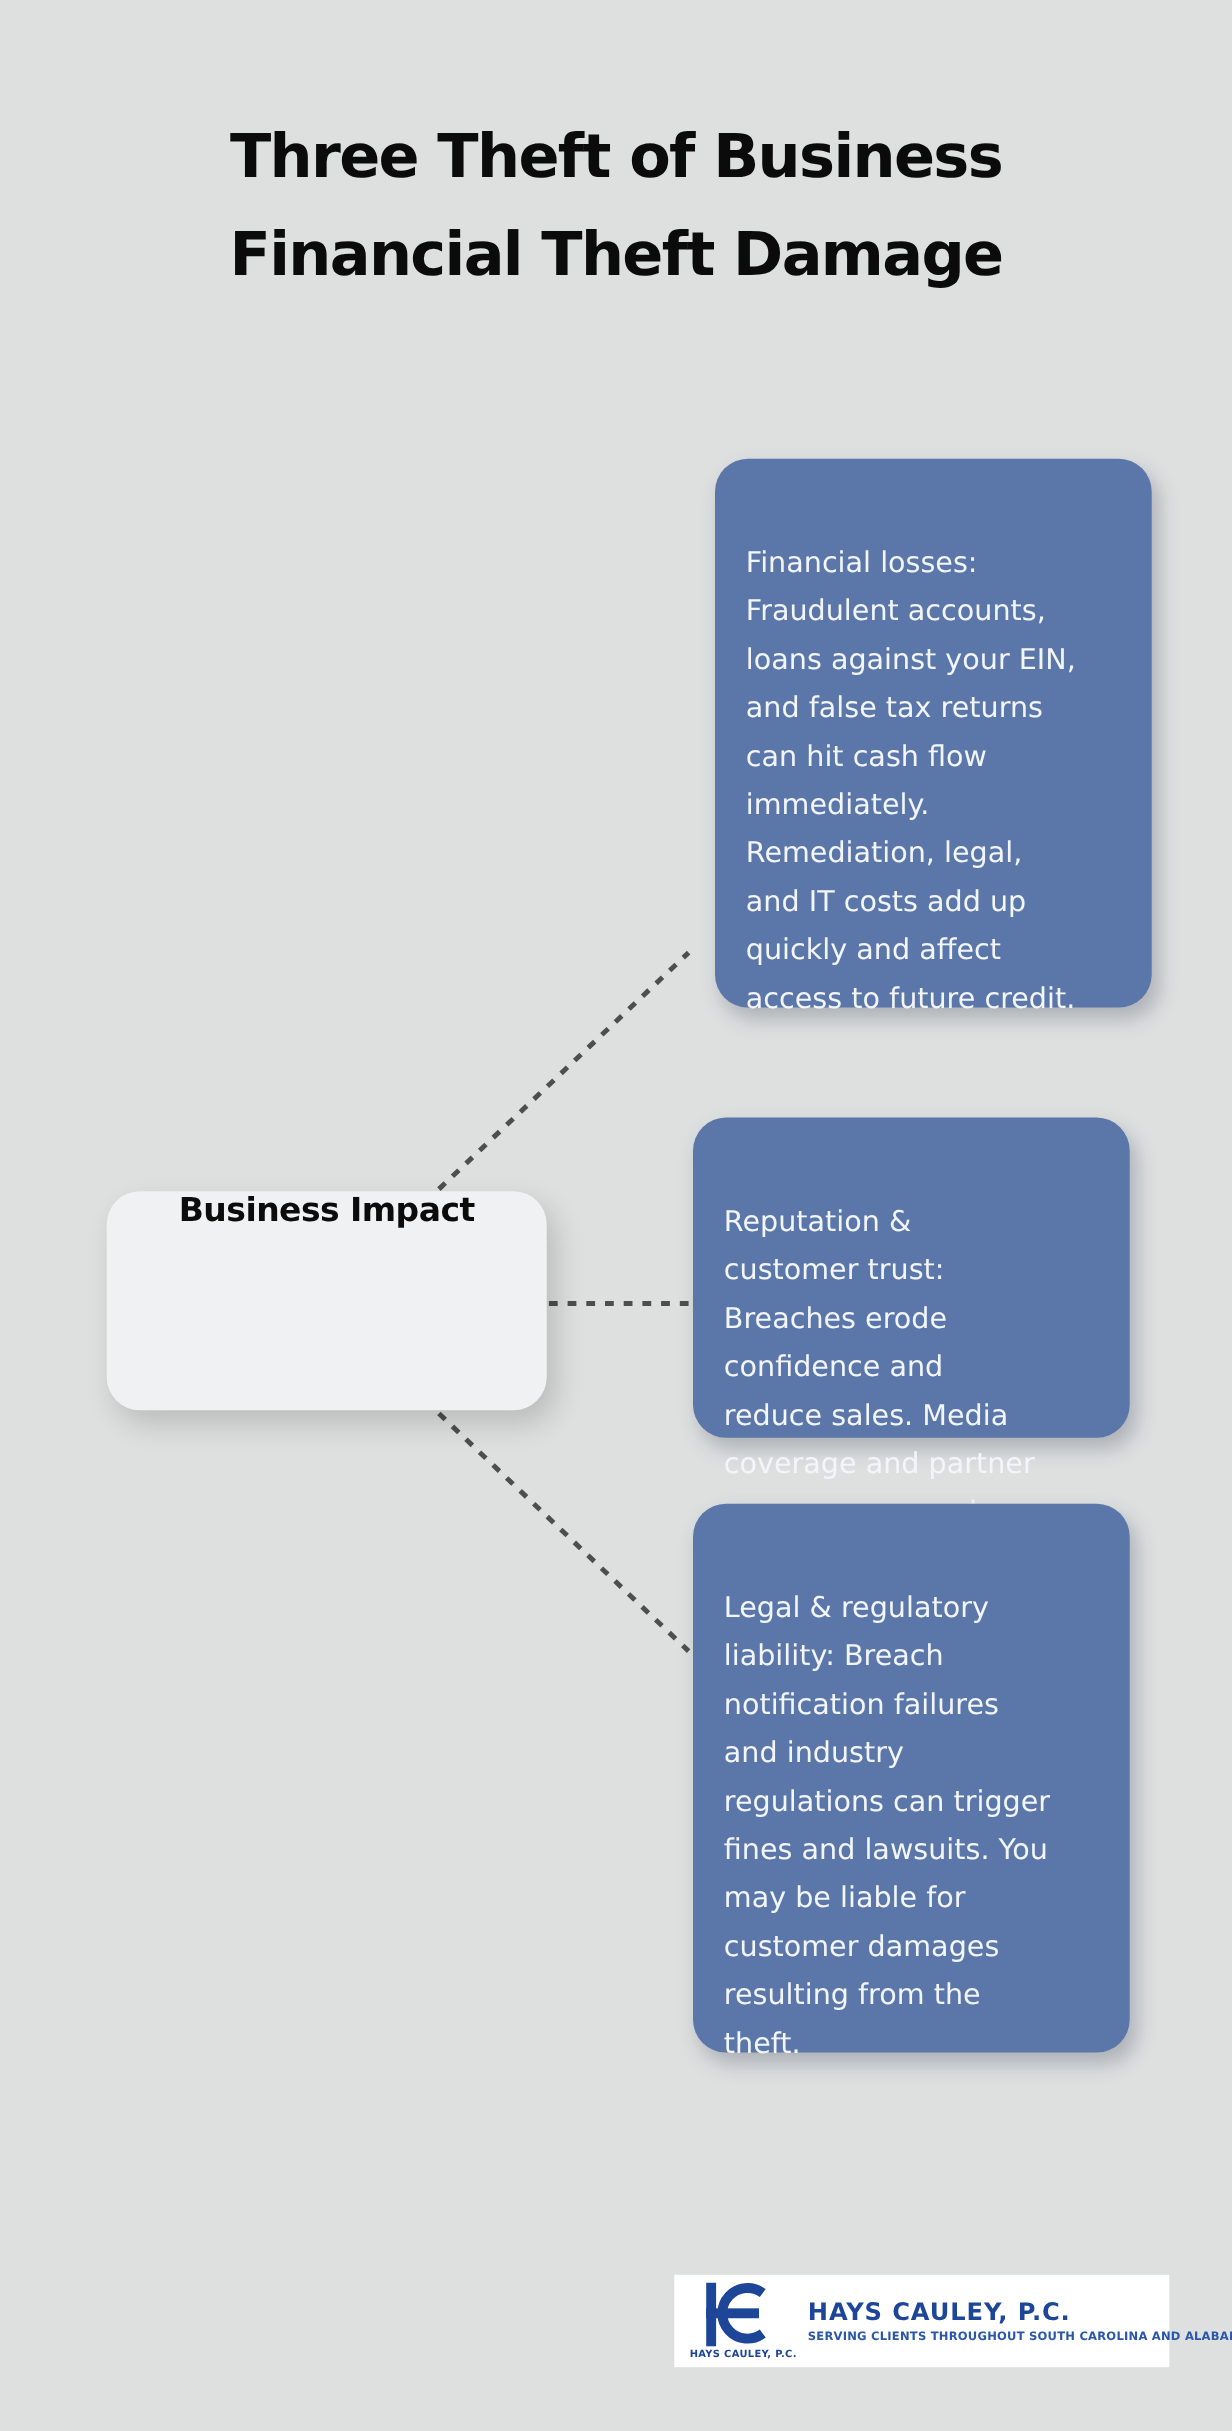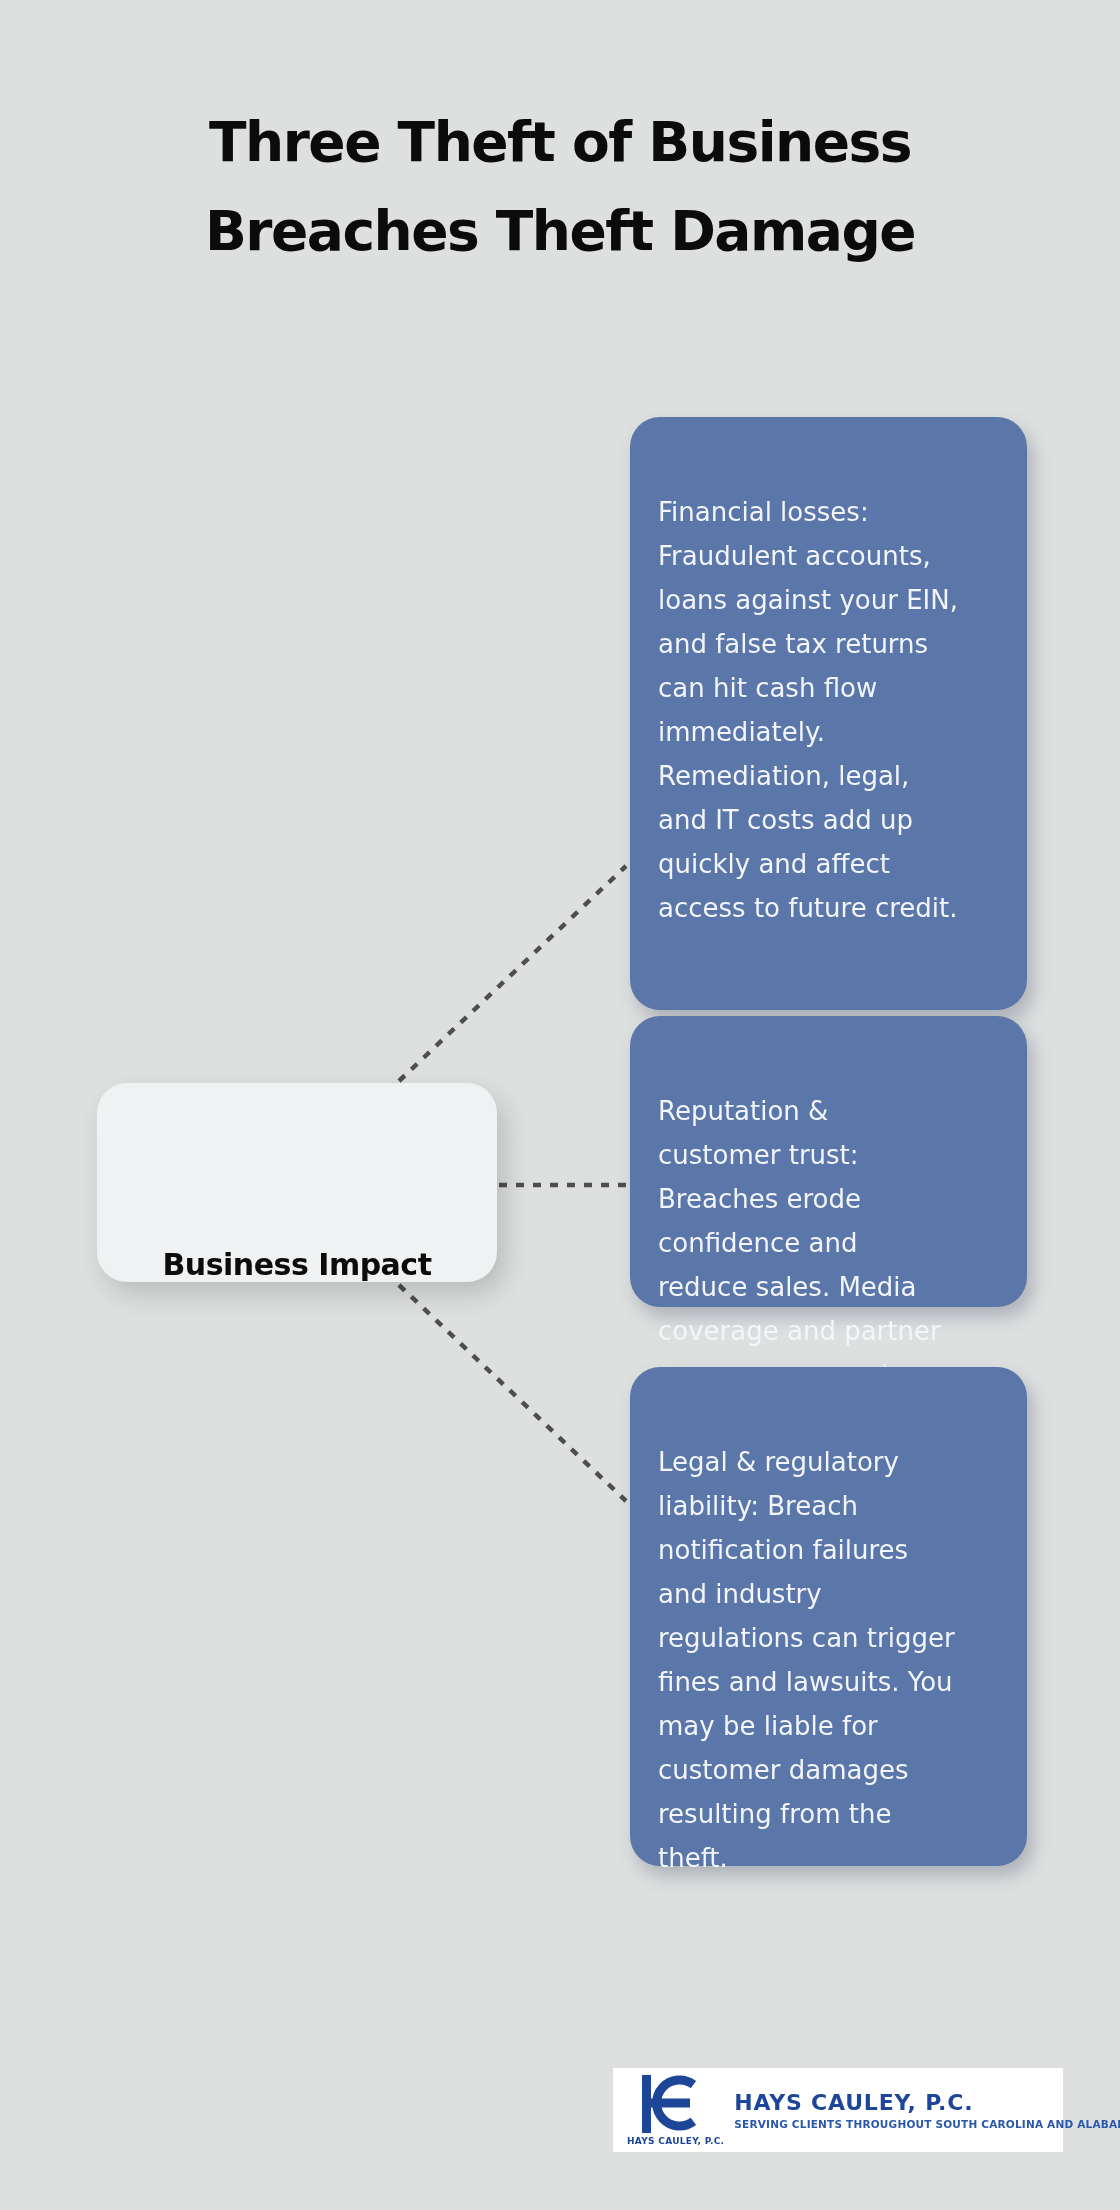--- a/index.html
+++ b/index.html
@@ -30,33 +30,33 @@
     background: #5b76a8;
     border-radius: 30px;
     color: #f2f5f9;
     font-size: 26px;
     line-height: 44px;
     padding: 29px 22px 29px 28px;
     box-sizing: border-box;
     white-space: pre-line;
     box-shadow: 6px 10px 18px rgba(60, 70, 90, 0.30);
   }
-  .node-financial  { top: 417px;  height: 593px; }
+  .node-financial  { top: 417px;  height: 499px; margin-left: 20px; }
   .node-reputation { top: 1016px;  height: 291px; }
   .node-legal      { top: 1367px; height: 499px; }
   .center-node {
     position: absolute;
     left: 97px;
     top: 1083px;
     width: 400px;
     height: 199px;
     background: #f0f1f2;
     border-radius: 30px;
     display: flex;
-    align-items: flex-end;
+    align-items: flex-start;
     justify-content: center;
     font-weight: 700;
     font-size: 30px;
     letter-spacing: -0.5px;
     color: #0c0c0c;
     box-shadow: 8px 12px 26px rgba(0, 0, 0, 0.16);
   }
   .connectors {
     position: absolute;
     left: 0; top: 0;
@@ -113,21 +113,21 @@
     white-space: nowrap;
   }
 </style>
 </head>
 <body>
 
 <div class="canvas">
 
   <div class="title">
     <div>Three Theft of Business</div>
-    <div>Breaches Theft Damage</div>
+    <div>Financial Theft Damage</div>
   </div>
 
   <svg class="connectors" viewBox="0 0 1120 2210" xmlns="http://www.w3.org/2000/svg">
     <line x1="399" y1="1081" x2="626" y2="866"></line>
     <line x1="499" y1="1185" x2="628" y2="1185"></line>
     <line x1="399" y1="1285" x2="626" y2="1501"></line>
   </svg>
 
   <div class="center-node">
     <span>Business Impact</span>

